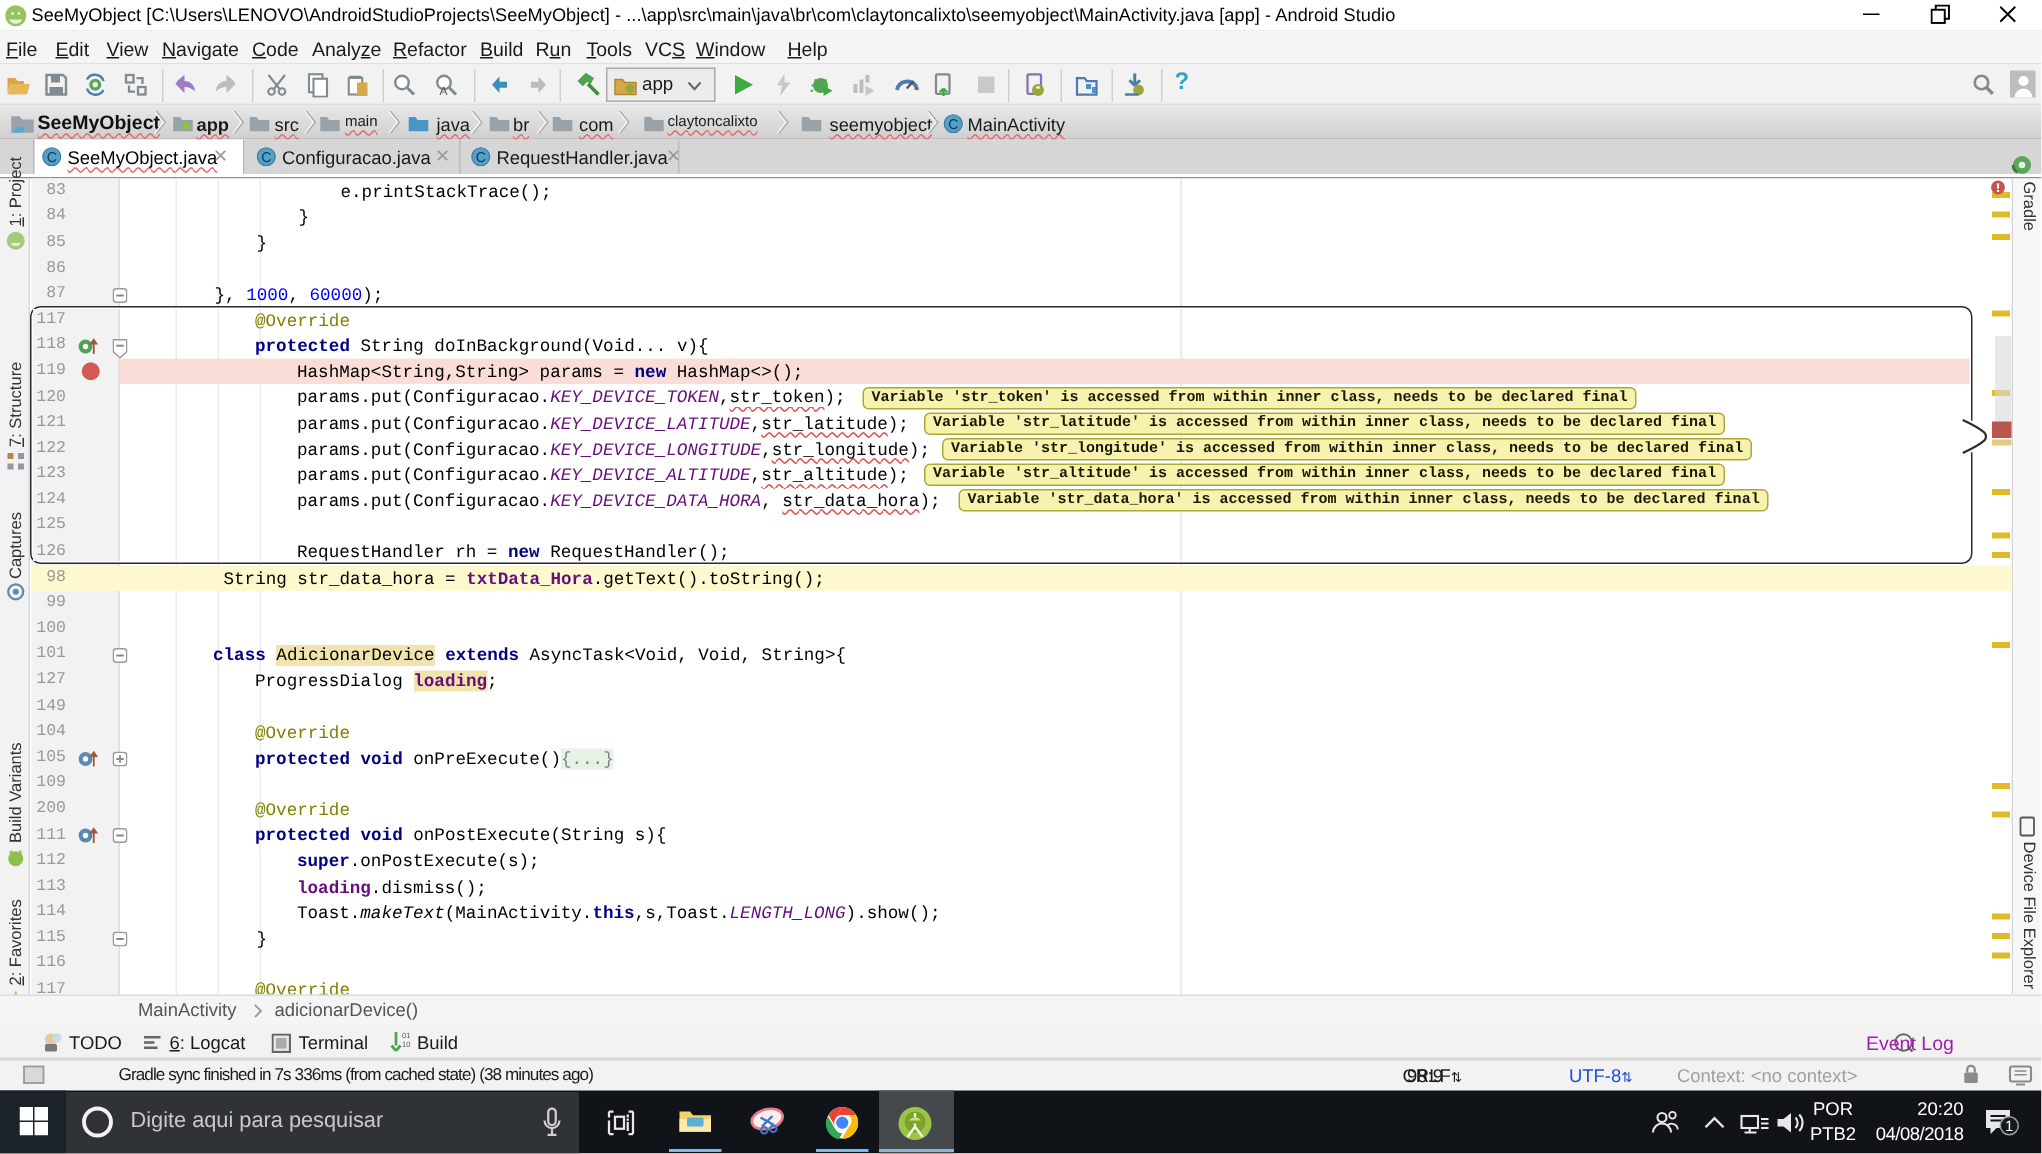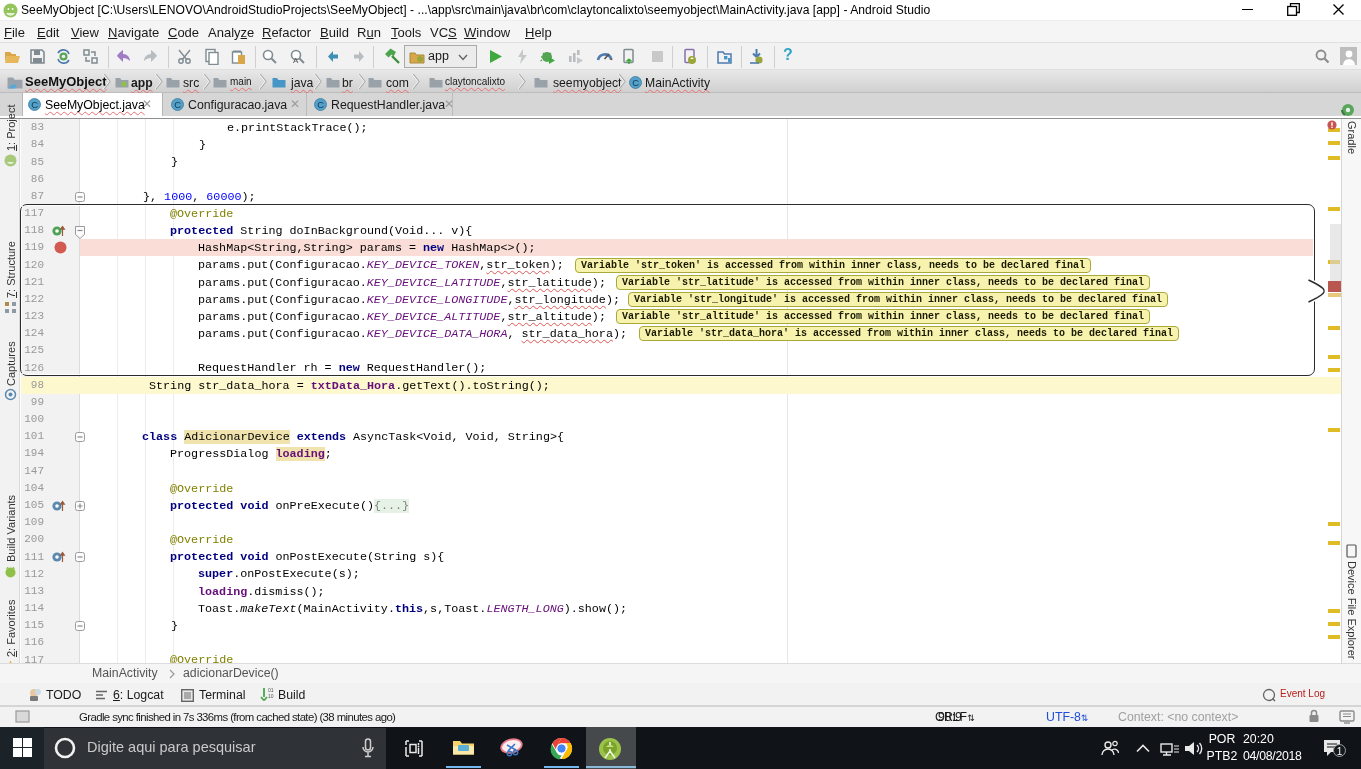--- a/index.html
+++ b/index.html
@@ -385,23 +385,23 @@
 <div class="row mono" style="left:198px;top:327.0px">params.put(Configuracao.<st>KEY_DEVICE_DATA_HORA</st>, <er>str_data_hora</er>);</div>
 <div class="num" style="top:344.4px">125</div>
 <div class="num" style="top:361.6px">126</div>
 <div class="row mono" style="left:198px;top:361.4px">RequestHandler rh = <kw>new</kw> RequestHandler();</div>
 <div class="num" style="top:378.8px">98</div>
 <div class="row mono" style="left:149px;top:378.6px">String str_data_hora = <fl>txtData_Hora</fl>.getText().toString();</div>
 <div class="num" style="top:395.9px">99</div>
 <div class="num" style="top:413.1px">100</div>
 <div class="num" style="top:430.3px">101</div>
 <div class="row mono" style="left:142px;top:430.1px"><kw>class</kw> <hl>AdicionarDevice</hl> <kw>extends</kw> AsyncTask&lt;Void, Void, String&gt;{</div>
-<div class="num" style="top:447.4px">194</div>
+<div class="num" style="top:447.4px">127</div>
 <div class="row mono" style="left:170px;top:447.2px">ProgressDialog <flh>loading</flh>;</div>
-<div class="num" style="top:464.6px">147</div>
+<div class="num" style="top:464.6px">149</div>
 <div class="num" style="top:481.8px">104</div>
 <div class="row mono" style="left:170px;top:481.6px"><an>@Override</an></div>
 <div class="num" style="top:498.9px">105</div>
 <div class="row mono" style="left:170px;top:498.7px"><kw>protected</kw> <kw>void</kw> onPreExecute()<fd>{...}</fd></div>
 <div class="num" style="top:516.1px">109</div>
 <div class="num" style="top:533.3px">200</div>
 <div class="row mono" style="left:170px;top:533.1px"><an>@Override</an></div>
 <div class="num" style="top:550.5px">111</div>
 <div class="row mono" style="left:170px;top:550.2px"><kw>protected</kw> <kw>void</kw> onPostExecute(String s){</div>
 <div class="num" style="top:567.6px">112</div>
@@ -505,21 +505,21 @@
 <svg class="abs" style="left:260px;top:687px" width="14" height="15">
     <path d="M4 1 v9 M4 13.5 l-3 -3.5 M4 13.5 l3 -3.5" stroke="#4ca54c" stroke-width="1.8" fill="none"></path>
     <text x="8" y="5" font-size="5" fill="#555">01</text>
     <text x="8" y="11" font-size="5" fill="#555">10</text>
   </svg>
 <div class="abs" style="left:278px;top:688px;font-size:12.3px;color:#1a1a1a">Build</div>
 <svg class="abs" style="left:1262px;top:688px" width="14" height="14">
     <circle cx="7" cy="7" r="5.5" fill="none" stroke="#666" stroke-width="1.3"></circle>
     <path d="M10.5 10.5 L13 13" stroke="#666" stroke-width="1.5"></path>
   </svg>
-<div class="abs" style="left:1280px;top:688px;font-size:10px;color:#b91c1c">Event Log</div>
+<div class="abs" style="left:1244px;top:688px;font-size:13px;color:#a21caf">Event Log</div>
 <div class="abs" style="left:0;top:706px;width:1361px;height:21px;background:#f2f2f2;border-top:1px solid #d5d5d5"></div>
 <svg class="abs" style="left:15px;top:710px" width="15" height="13">
     <rect x="1" y="1" width="13" height="11" fill="#d9d9d9" stroke="#9a9a9a" stroke-width="1.2"></rect>
   </svg>
 <div class="abs" style="left:79px;top:711px;font-size:11.4px;letter-spacing:-0.6px;color:#1a1a1a">Gradle sync finished in 7s 336ms (from cached state) (38 minutes ago)</div>
 <div class="abs" style="left:938px;top:710px;font-size:12.3px;color:#1a1a1a">98:9</div>
 <div class="abs" style="left:935px;top:710px;font-size:12.3px;color:#1a1a1a">CRLF<span style="font-size:9px">⇅</span></div>
 <div class="abs" style="left:1046px;top:710px;font-size:12.3px;color:#1d4ed8">UTF-8<span style="font-size:9px">⇅</span></div>
 <div class="abs" style="left:1118px;top:710px;font-size:12.3px;color:#a0a0a0">Context: &lt;no context&gt;</div>
 <svg class="abs" style="left:1308px;top:709px" width="12" height="14">
@@ -596,17 +596,17 @@
 <svg class="abs" style="left:1160px;top:740px" width="20" height="16">
     <rect x="1" y="4" width="11" height="8" fill="none" stroke="#e8e8e8" stroke-width="1.4"></rect>
     <path d="M3 15 h8 M6.5 12 v3" stroke="#e8e8e8" stroke-width="1.4"></path>
     <path d="M14 6 h5 M14 9 h5 M14 12 h5" stroke="#e8e8e8" stroke-width="1.2"></path>
   </svg>
 <svg class="abs" style="left:1184px;top:740px" width="20" height="16">
     <path d="M1 6 v5 h4 l5 4 V2 L5 6 z" fill="#e8e8e8"></path>
     <path d="M13 5 a5 5 0 0 1 0 7 M15.5 3 a8 8 0 0 1 0 11" fill="none" stroke="#e8e8e8" stroke-width="1.4"></path>
   </svg>
 <div class="abs" style="left:1200px;top:731px;width:44px;height:34px;font-size:12.3px;color:#fff;line-height:17px;text-align:center">POR<br>PTB2</div>
-<div class="abs" style="left:1243px;top:731px;width:66px;font-size:12.3px;color:#fff;line-height:17px;text-align:left">20:20<br><span style="letter-spacing:-0.3px">04/08/2018</span></div>
+<div class="abs" style="left:1243px;top:731px;width:66px;font-size:12.3px;color:#fff;line-height:17px;text-align:right">20:20<br><span style="letter-spacing:-0.3px">04/08/2018</span></div>
 <svg class="abs" style="left:1322px;top:739px" width="20" height="18">
     <path d="M2 1 h16 v12 h-9 l-4 4 v-4 H2 z" fill="#e8e8e8"></path>
     <path d="M5 5 h10 M5 8 h10" stroke="#101418" stroke-width="1.2"></path>
   </svg>
 <div class="abs" style="left:1333px;top:744px;width:13px;height:13px;border-radius:50%;background:#15181c;border:1.5px solid #9aa0a5;font-size:10px;color:#fff;text-align:center;line-height:13px">1</div>
 </body></html>

